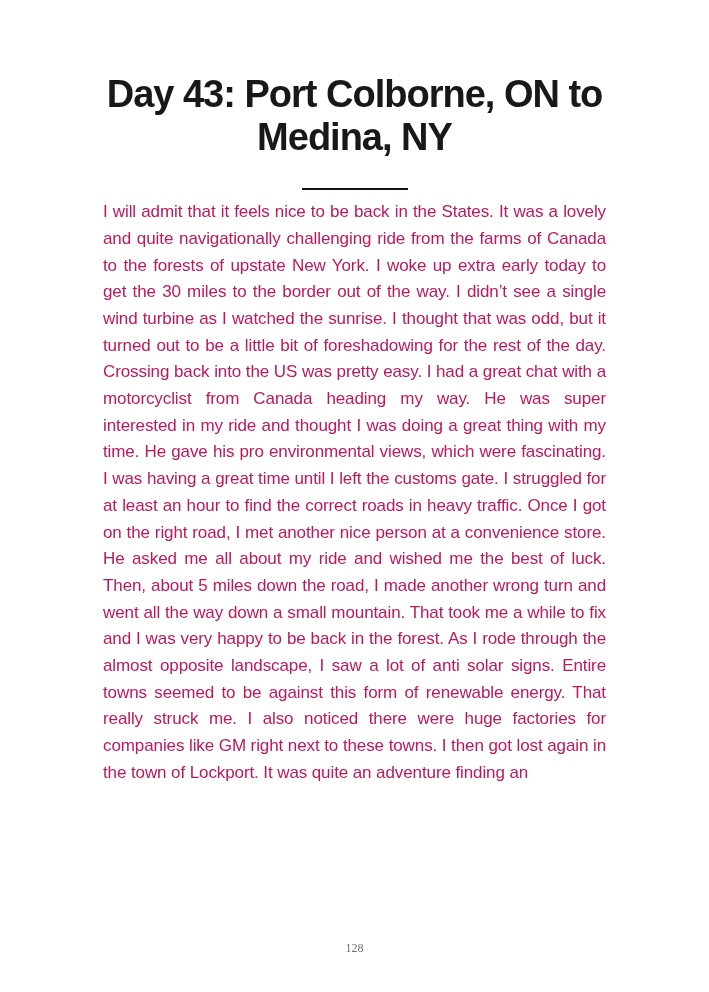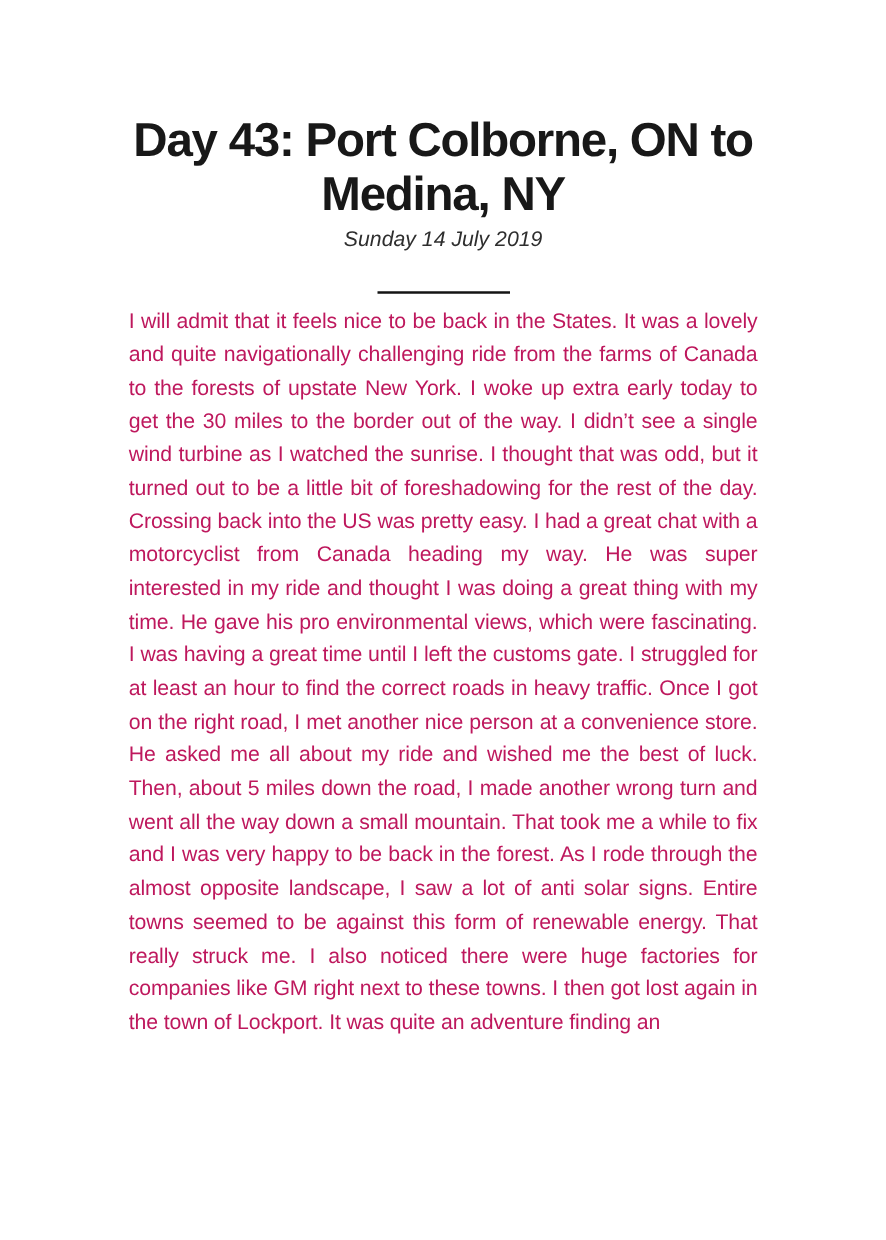--- a/index.html
+++ b/index.html
@@ -9,21 +9,21 @@
   }
   .page {
     position: relative;
     width: 621px;
     height: 992px;
     margin: 0 auto;
     background: #ffffff;
     overflow: hidden;
     font-family: "Liberation Sans", sans-serif;
     box-sizing: border-box;
-    padding-top: 92px;
+    padding-top: 73px;
   }
   .title {
     margin: 0 auto;
     max-width: 640px;
     text-align: center;
     font-family: "Liberation Sans", sans-serif;
     font-weight: 700;
     font-size: 38px;
     line-height: 1.12;
     letter-spacing: -1px;
@@ -62,19 +62,19 @@
     font-size: 12px;
     color: #6f6f6f;
   }
 </style>
 </head>
 <body>
 
 <div class="page">
   <h1 class="title">Day 43: Port Colborne, ON to Medina, NY</h1>
 
-  <div class="entry-date">Sunday 14 July 2019</div>
 
   <div class="divider"></div>
 
   <p class="body-text">I will admit that it feels nice to be back in the States. It was a lovely and quite navigationally challenging ride from the farms of Canada to the forests of upstate New York. I woke up extra early today to get the 30 miles to the border out of the way. I didn’t see a single wind turbine as I watched the sunrise. I thought that was odd, but it turned out to be a little bit of foreshadowing for the rest of the day. Crossing back into the US was pretty easy. I had a great chat with a motorcyclist from Canada heading my way. He was super interested in my ride and thought I was doing a great thing with my time. He gave his pro environmental views, which were fascinating. I was having a great time until I left the customs gate. I struggled for at least an hour to find the correct roads in heavy traffic. Once I got on the right road, I met another nice person at a convenience store. He asked me all about my ride and wished me the best of luck. Then, about 5 miles down the road, I made another wrong turn and went all the way down a small mountain. That took me a while to fix and I was very happy to be back in the forest. As I rode through the almost opposite landscape, I saw a lot of anti solar signs. Entire towns seemed to be against this form of renewable energy. That really struck me. I also noticed there were huge factories for companies like GM right next to these towns. I then got lost again in the town of Lockport. It was quite an adventure finding an</p>
 
+  <div class="page-number">128</div>
 </div>
 
 </body></html>

